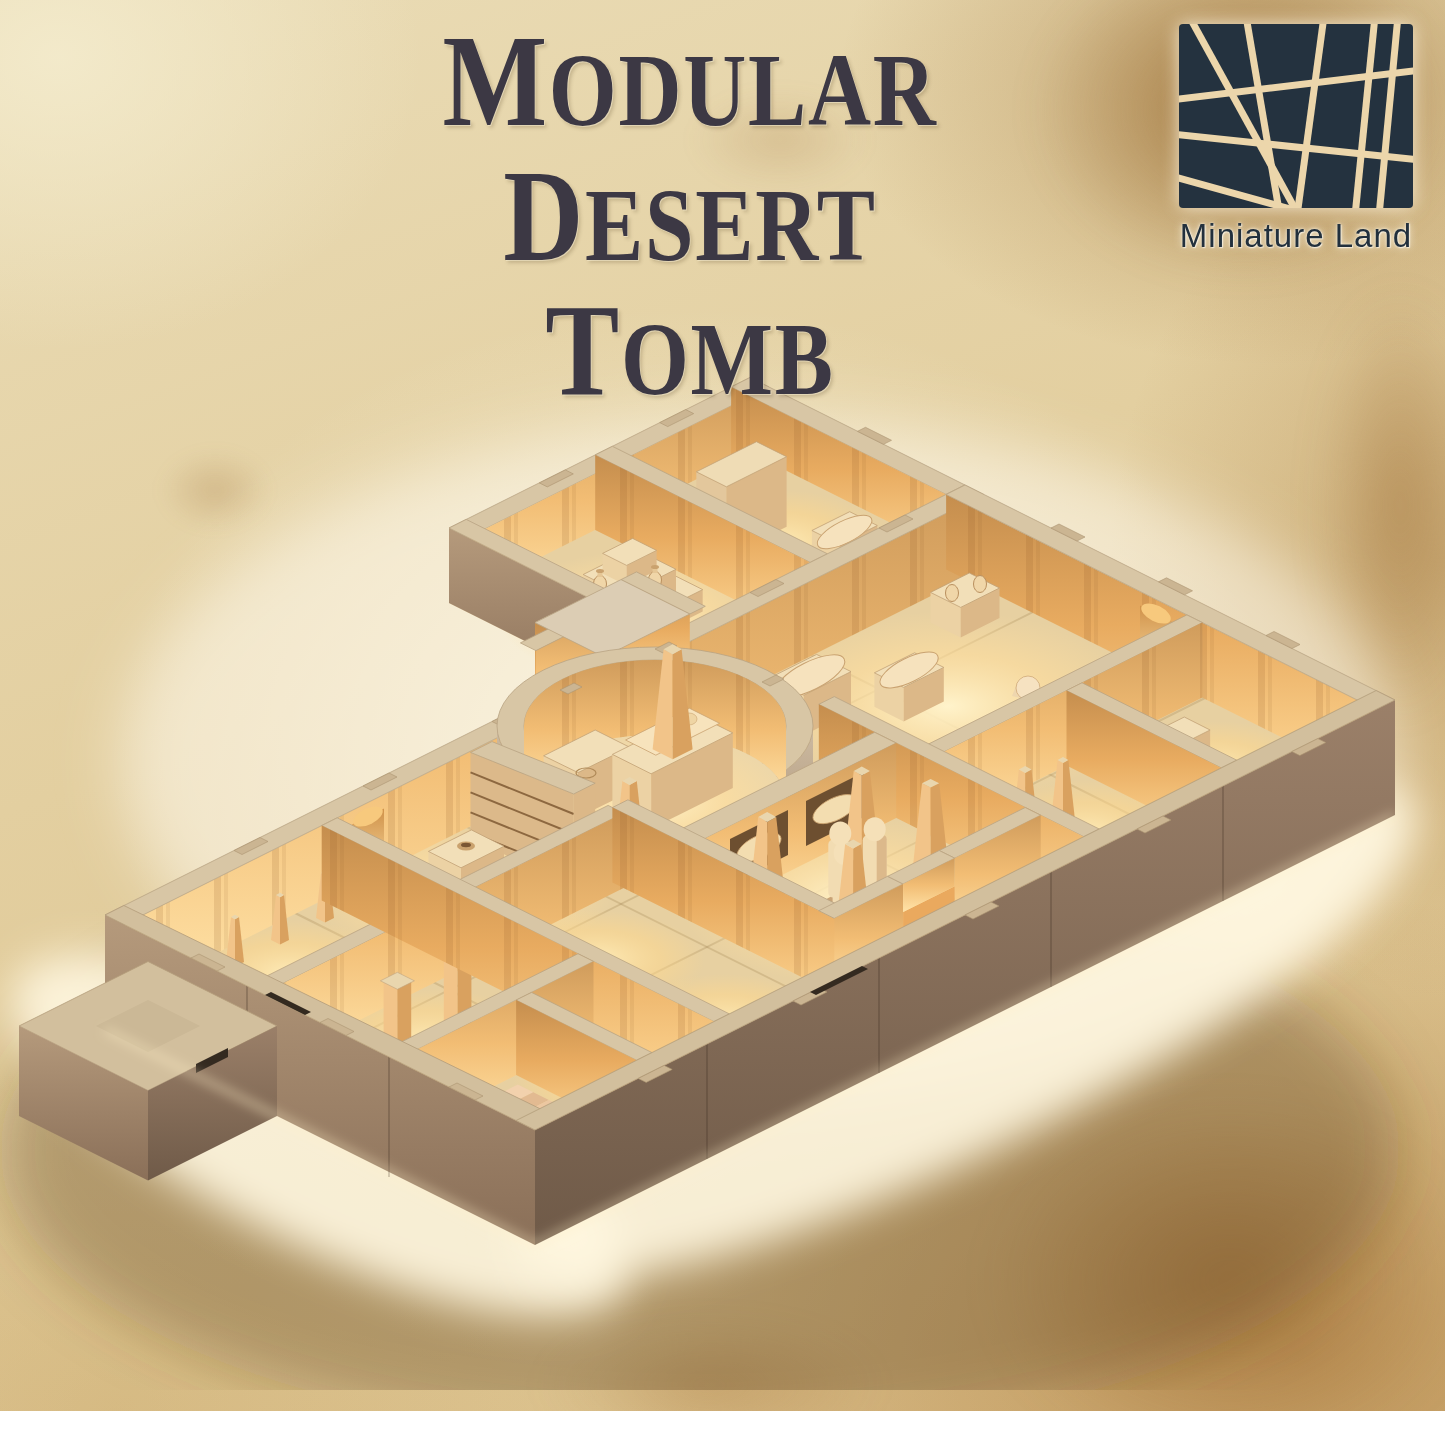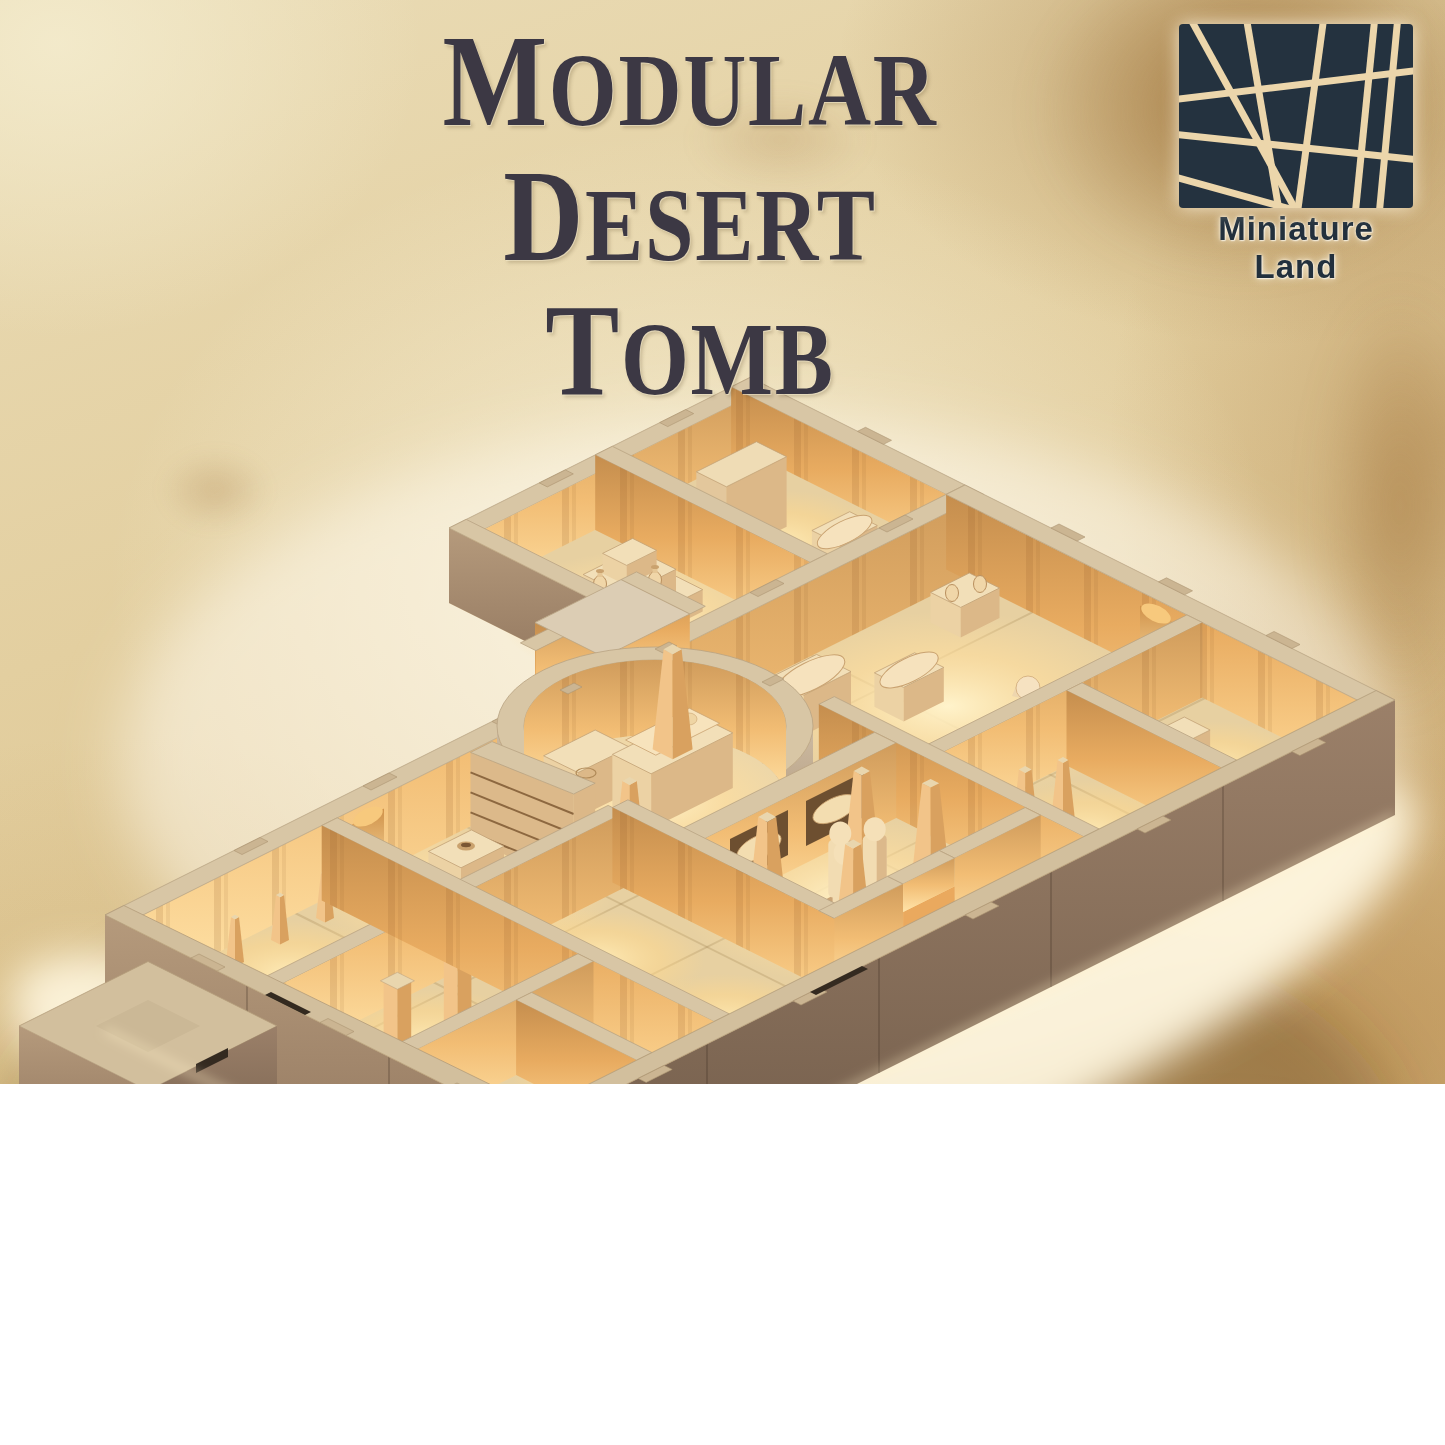--- a/index.html
+++ b/index.html
@@ -1,17 +1,17 @@
 <!DOCTYPE html>
 <html><head>
 <meta charset="utf-8">
 <style>
   html,body{margin:0;padding:0;}
   body{width:1445px;height:1445px;overflow:hidden;font-family:"Liberation Sans",sans-serif;}
-  .stage{position:relative;width:1445px;height:1084px;overflow:hidden;
+  .stage{position:relative;width:1445px;height:1411px;overflow:hidden;
     background-color:#e2cfa2;
     background-image:
       radial-gradient(900px 700px at 48% 54%, rgba(250,244,222,.80), rgba(250,244,222,0) 65%),
       radial-gradient(620px 400px at 88% 6%, rgba(146,98,38,.42), rgba(146,98,38,0) 70%),
       radial-gradient(480px 620px at 100% 40%, rgba(158,108,48,.32), rgba(158,108,48,0) 70%),
       radial-gradient(980px 640px at 90% 96%, rgba(164,110,46,.50), rgba(164,110,46,0) 72%),
       radial-gradient(700px 500px at 8% 100%, rgba(188,148,78,.22), rgba(188,148,78,0) 70%),
       radial-gradient(520px 420px at 4% 4%, rgba(244,236,206,.85), rgba(244,236,206,0) 70%),
       linear-gradient(160deg,#eadcb6 0%,#e3cfa0 42%,#d9bd87 100%);
   }
@@ -24,21 +24,21 @@
   .st6{left:690px;top:90px;width:180px;height:100px;background:radial-gradient(closest-side,rgba(150,100,45,.18),rgba(150,100,45,0));filter:blur(10px);}
 
   .title{position:absolute;left:150px;top:14px;width:1080px;text-align:center;
     font-family:"Liberation Serif",serif;font-weight:bold;color:#3c3844;}
   .tline{font-size:104px;line-height:1.02;transform:scaleX(.84);transform-origin:50% 50%;
     letter-spacing:2px;text-shadow:1px 1px 0 rgba(246,236,210,.55),3px 3px 4px rgba(84,62,32,.22);}
   .t-init{font-size:1.27em;}
 
   .logo{position:absolute;left:1172px;top:24px;width:248px;text-align:center;}
   .logo-box{display:block;margin:0 auto;filter:drop-shadow(0 0 9px rgba(255,246,224,.85));}
-  .brand{margin-top:2px;font-size:33px;font-weight:bold;color:#22303d;letter-spacing:1px;
+  .brand{margin-top:9px;font-size:33px;font-weight:normal;color:#22303d;letter-spacing:1px;
     text-shadow:0 0 8px rgba(255,250,235,.95),0 0 3px rgba(255,250,235,.9),1px 1px 1px rgba(255,255,255,.6);}
 
   .scene{position:absolute;left:0;top:290px;width:1445px;height:1100px;}
   .wt{fill:#d8c6a5;stroke:#b9a383;stroke-width:.8;}
   .wtn{fill:#d2bf9d;stroke:#b39c7a;stroke-width:.8;}
   .fse{fill:url(#faceSE);} .fsw{fill:url(#faceSW);}
   .bse{fill:url(#backSE);} .bsw{fill:url(#backSW);}
   .rib{fill:url(#ribs);}
   .obj{fill:#f2dfb8;stroke:#c2a176;stroke-width:.8;}
   .objd{fill:#dcb888;}

